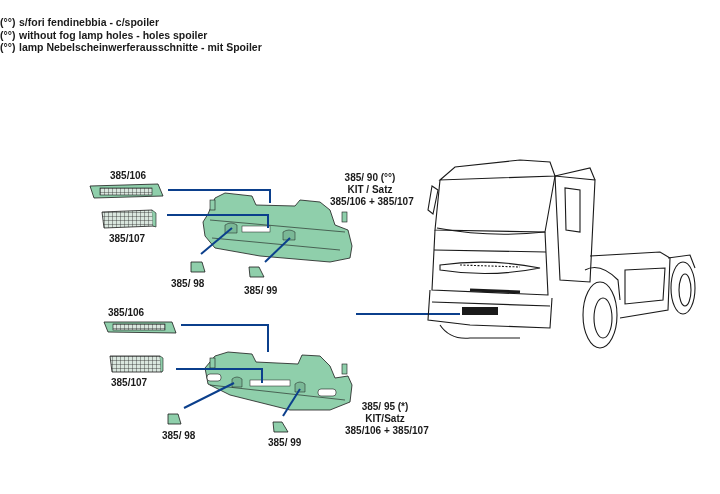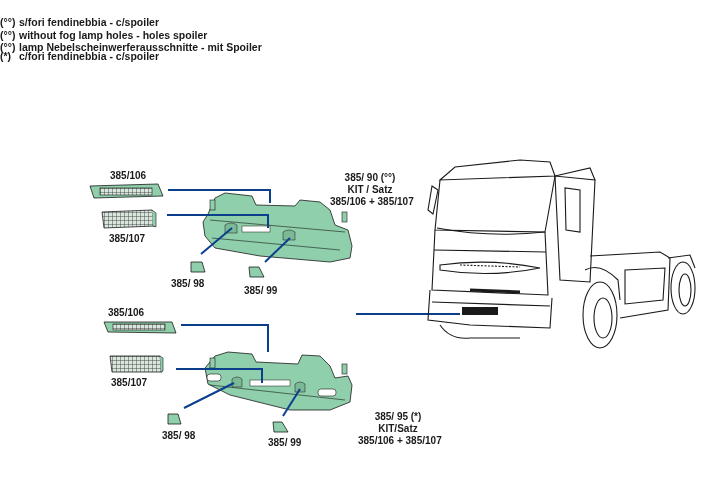--- a/index.html
+++ b/index.html
@@ -16,21 +16,20 @@
   </style>
 </head>
 <body>
 
 <div class="legend" id="legend-a">
   <div class="row"><span class="mark">(°°)</span><span>s/fori fendinebbia - c/spoiler</span></div>
   <div class="row"><span class="mark">(°°)</span><span>without fog lamp holes - holes spoiler</span></div>
   <div class="row"><span class="mark">(°°)</span><span>lamp Nebelscheinwerferausschnitte - mit Spoiler</span></div>
 </div>
 <div class="legend" id="legend-b">
-  <div class="row"><span class="mark">(*)</span><span>c/fori fendinebbia - c/spoiler</span></div>
 </div>
 
 <svg width="720" height="494" viewBox="0 0 720 494">
   <defs>
     <pattern id="grid" width="4" height="4" patternUnits="userSpaceOnUse">
       <rect width="4" height="4" fill="#d9e6de"></rect>
       <path d="M0 0V4M0 0H4" stroke="#2a2a2a" stroke-width="0.8"></path>
     </pattern>
   </defs>
 
@@ -144,17 +143,17 @@
 <div class="lbl center" style="left:330px;top:172px;width:80px;text-align:center;">
   <div>385/ 90 (°°)</div>
   <div>KIT / Satz</div>
   <div>385/106 + 385/107</div>
 </div>
 
 <div class="lbl" style="left:108px;top:307px;">385/106</div>
 <div class="lbl" style="left:111px;top:377px;">385/107</div>
 <div class="lbl" style="left:162px;top:430px;">385/ 98</div>
 <div class="lbl" style="left:268px;top:437px;">385/ 99</div>
-<div class="lbl center" style="left:345px;top:411px;width:80px;margin-left:13px;">
+<div class="lbl center" style="left:345px;top:401px;width:80px;">
   <div>385/ 95 (*)</div>
   <div>KIT/Satz</div>
   <div>385/106 + 385/107</div>
 </div>
 
 </body></html>

